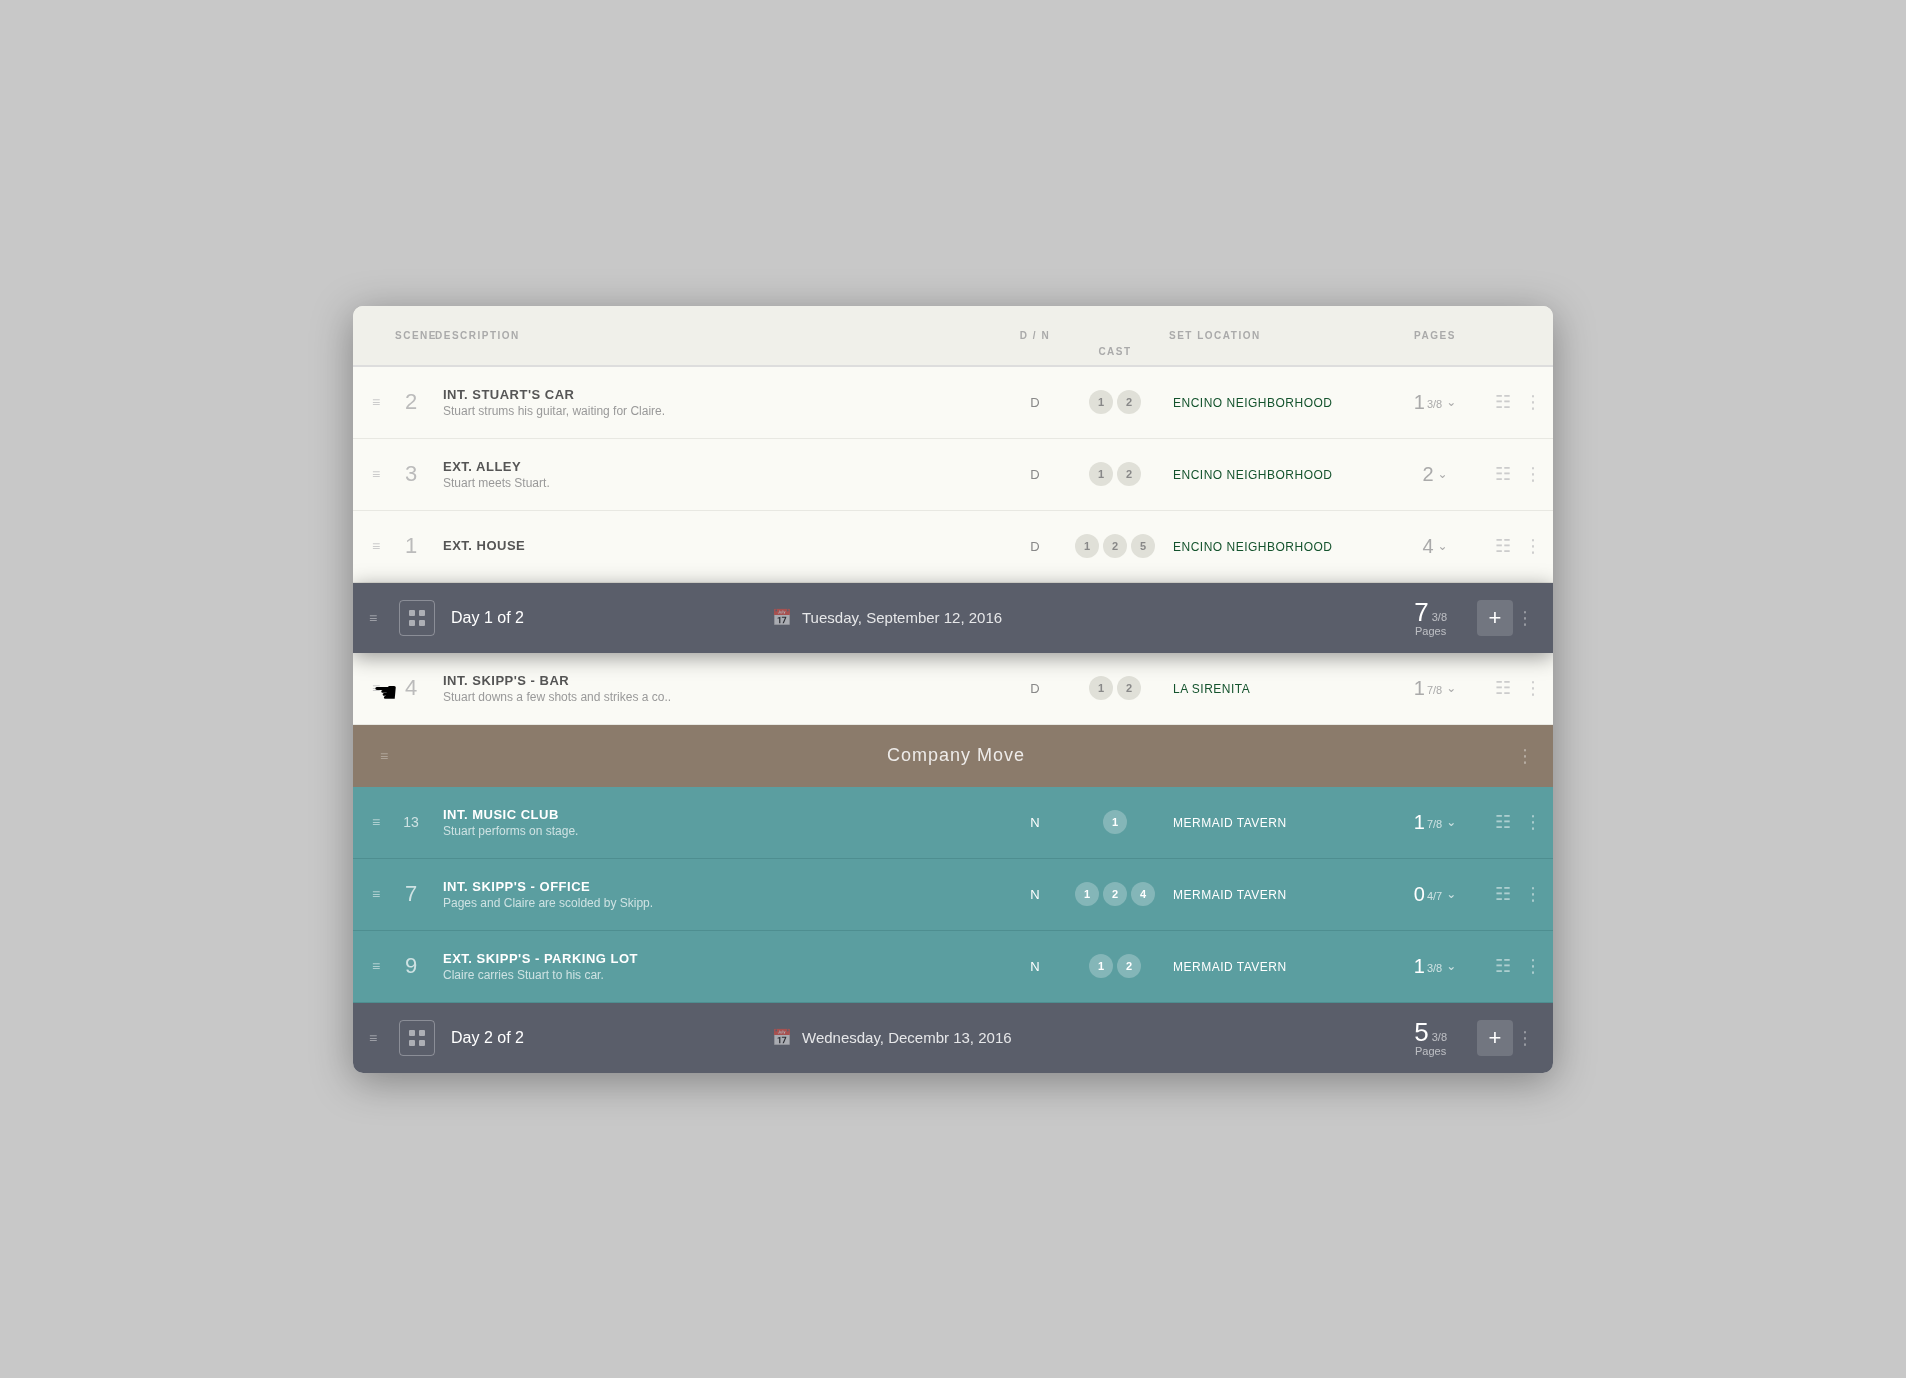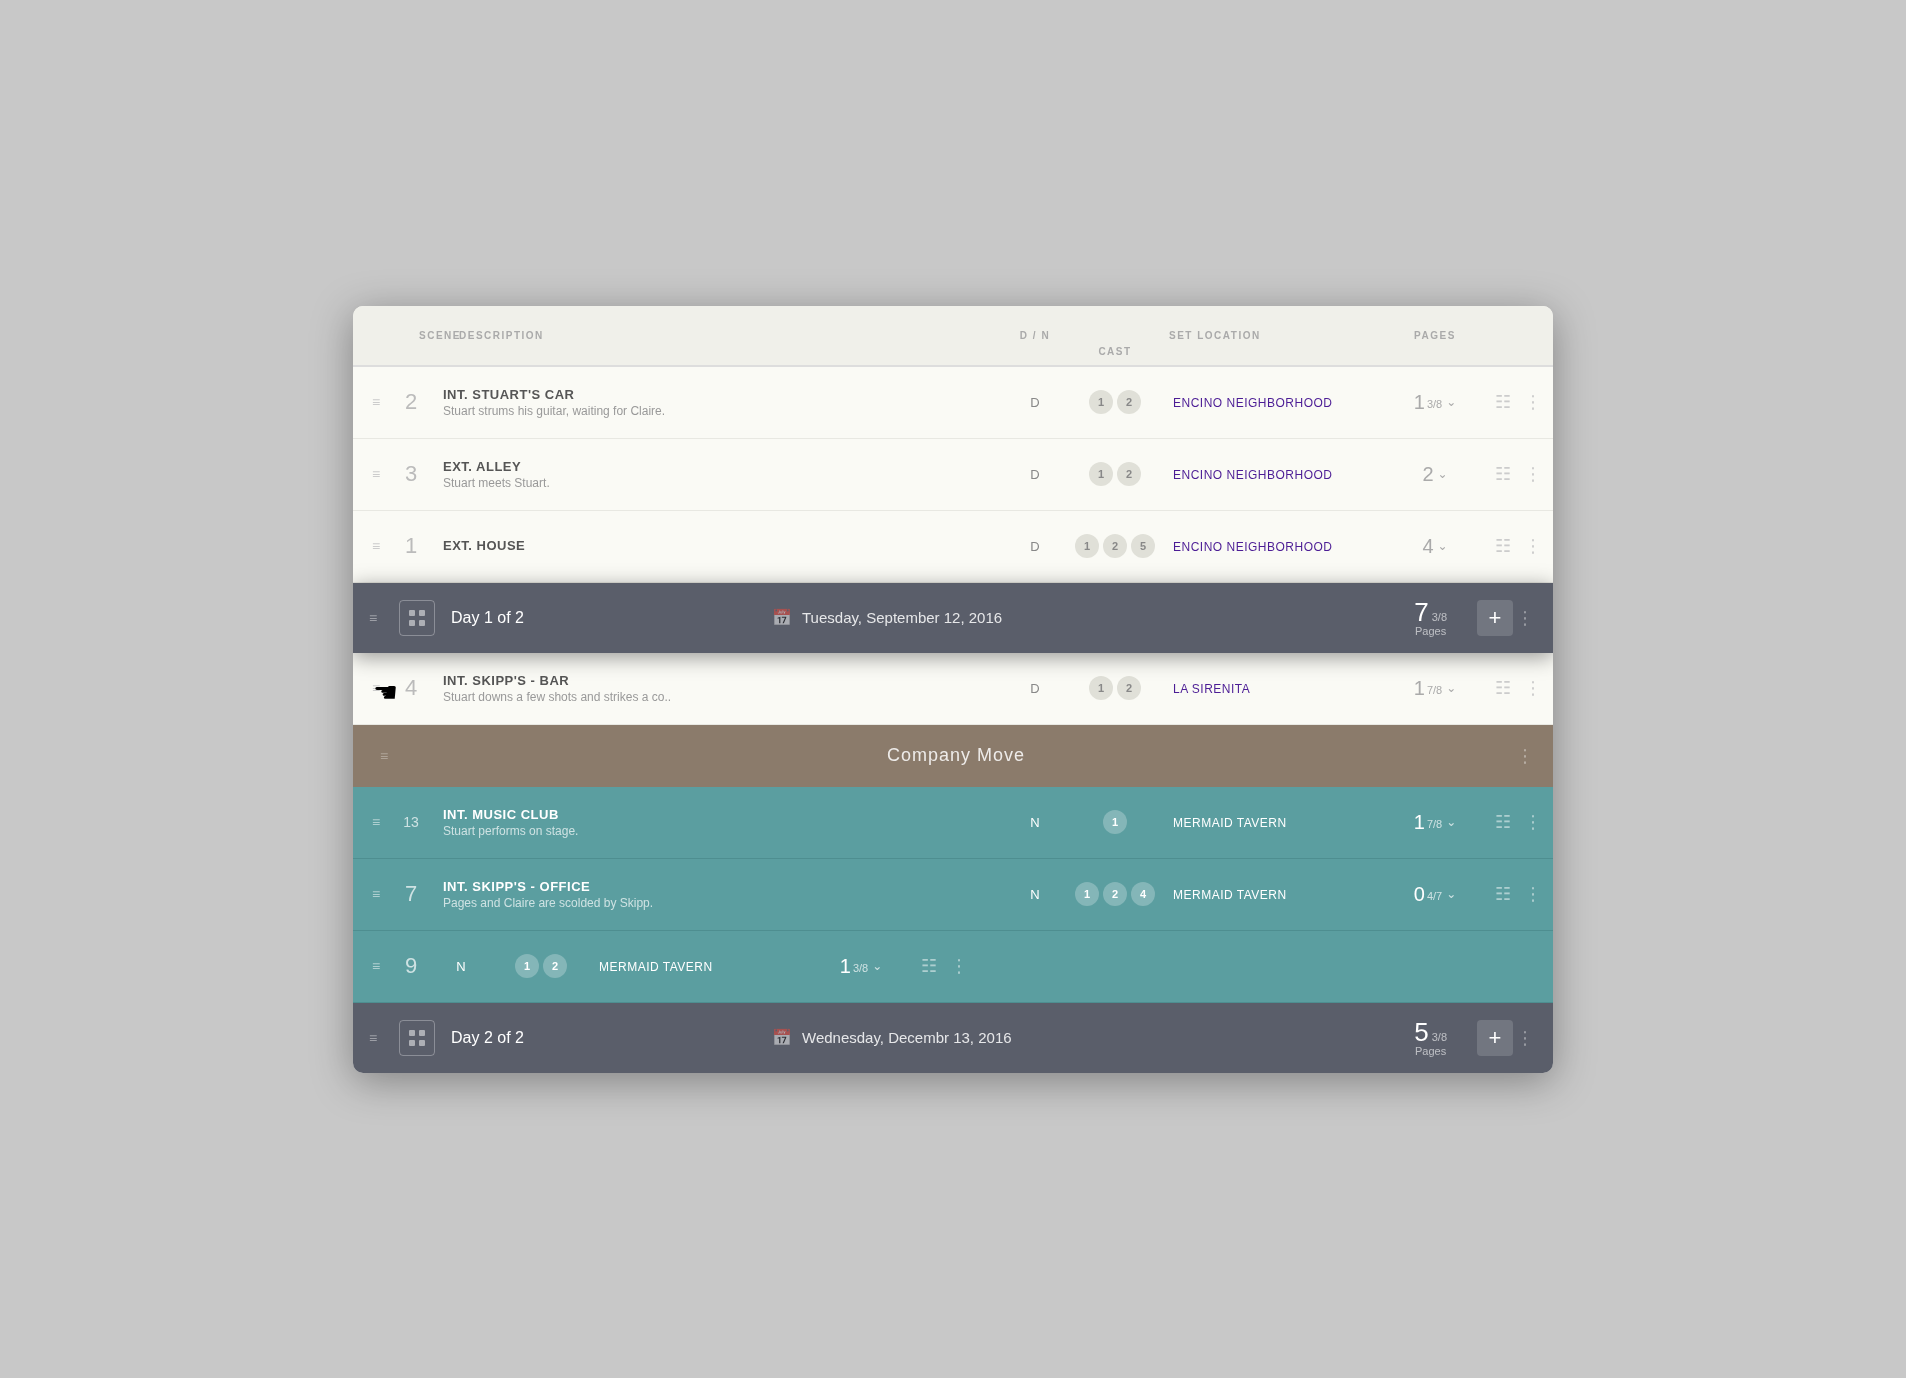--- a/index.html
+++ b/index.html
@@ -132,21 +132,21 @@
     }
 
     .set-col {
       width: 220px;
       flex-shrink: 0;
       padding: 0 8px;
     }
 
     .set-loc {
       font-size: 12px;
-      color: #4c1d95;
+      color: #14532d;
       letter-spacing: 0.5px;
       text-transform: uppercase;
       font-weight: 500;
     }
 
     .pages-col {
       width: 100px;
       text-align: center;
       flex-shrink: 0;
       display: flex;
@@ -311,21 +311,21 @@
     
     .col-header-bar {
       display: flex;
       background: #f0f0ea;
       padding: 0 8px;
       border-bottom: 2px solid #ddd;
       align-items: center;
     }
 
     .col-header-spacer { width: 30px; }
-    .col-h-scene { width: 40px; text-align: center; margin-left: 24px; }
+    .col-h-scene { width: 40px; text-align: center; }
     .col-h-desc { flex: 1; }
     .col-h-dm { width: 60px; text-align: center; }
     .col-h-cast { width: 100px; text-align: center; margin-top: 32px; }
     .col-h-set { width: 220px; }
     .col-h-pages { width: 100px; text-align: center; }
     .col-h-layers { width: 36px; }
     .col-h-more { width: 24px; }
 
     .ch {
       font-size: 10px;
@@ -548,20 +548,24 @@
         <span class="pages-frac" style="color:rgba(255,255,255,0.7);">4/7</span>
         <span class="chevron-icon" style="color:rgba(255,255,255,0.7);">⌄</span>
       </div>
       <div class="layers-icon" style="color:rgba(255,255,255,0.5);">☷</div>
       <div class="more-icon" style="color:rgba(255,255,255,0.5);">⋮</div>
     </div>
 
     <div class="scene-row teal">
       <div class="drag-handle">≡</div>
       <div class="scene-num" style="color:rgba(255,255,255,0.7);">9</div>
+      <div class="scene-info">
+        <div class="scene-title" style="color:#fff;">EXT. SKIPP'S - PARKING LOT</div>
+        <div class="scene-desc" style="color:rgba(255,255,255,0.7);">Claire carries Stuart to his car.</div>
+      </div>
       <div class="dm-col">
         <span class="dm-val" style="color:#fff;">N</span>
       </div>
       <div class="cast-col">
         <div class="cast-badge">1</div>
         <div class="cast-badge">2</div>
       </div>
       <div class="set-col">
         <span class="set-loc" style="color:#fff;">MERMAID TAVERN</span>
       </div>

